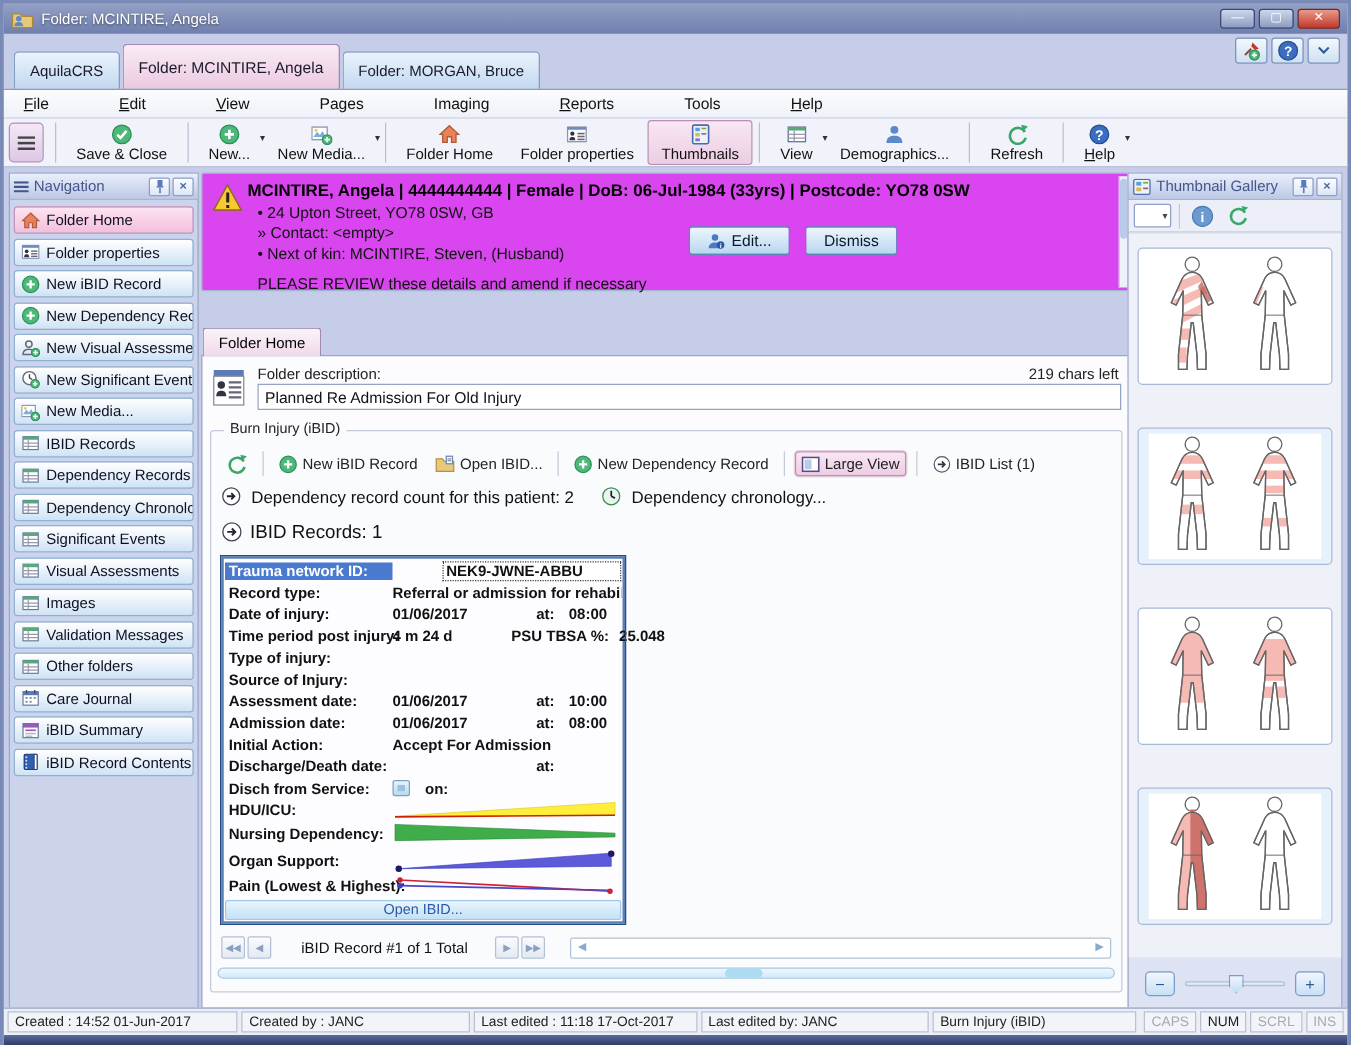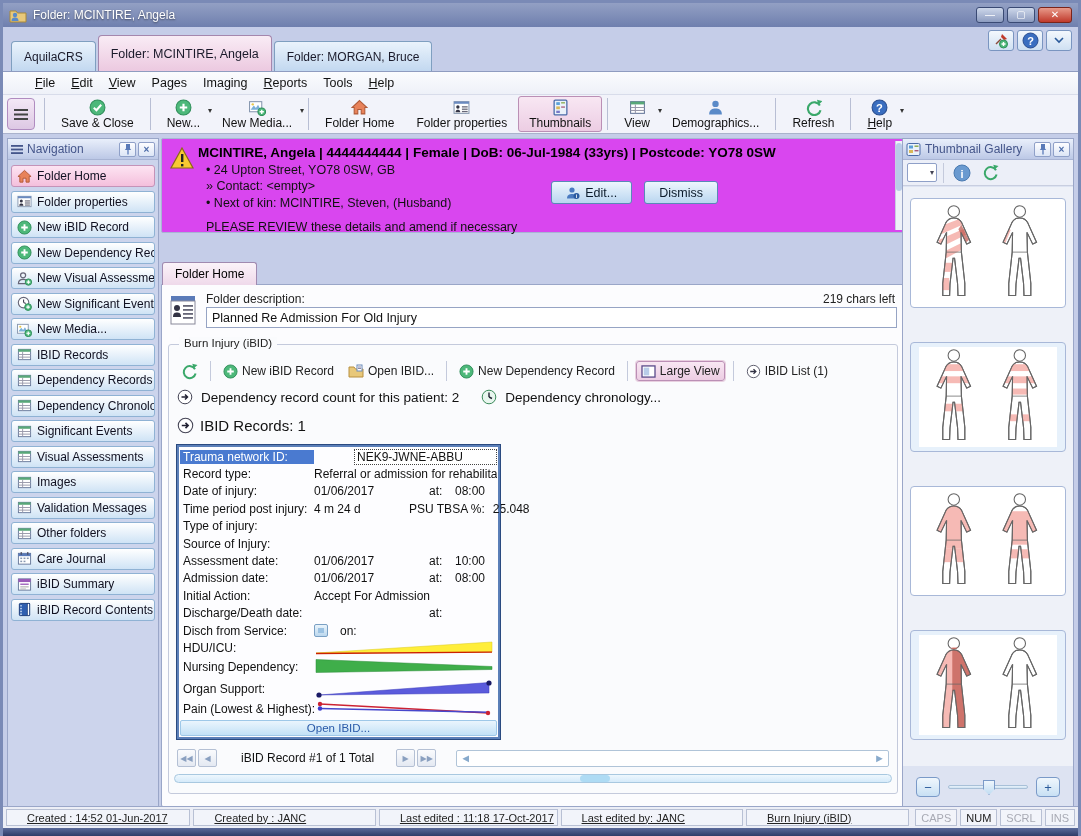--- a/index.html
+++ b/index.html
@@ -12,21 +12,21 @@
   .winbtn{width:28px;height:16px;margin-left:3px;border:1px solid #3a4a74;border-radius:3px;background:linear-gradient(#cdd7ea,#8d9cc0);color:#fff;font-size:10px;line-height:13px;text-align:center;}
   .winbtn.close{background:linear-gradient(#e89a8a,#c0392b);border-color:#7a241a;width:34px;font-weight:bold;}
   
   .quickbtns{position:absolute;right:6px;top:27px;display:flex;gap:3px;}
   .qbtn{width:26px;height:21px;border:1px solid #7a95c0;border-radius:3px;background:linear-gradient(#f3f8fd,#cfe0f2);display:flex;align-items:center;justify-content:center;font-size:12px;color:#2a5a9a;}
   
   .apptabs{position:absolute;left:8px;top:30px;display:flex;align-items:flex-end;height:38px;}
   .apptab{height:30px;padding:0 12px;display:flex;align-items:center;font-size:12px;color:#1a1a2a;background:linear-gradient(#eaf3fc,#c2d8f0);border:1px solid #7f9fc0;border-bottom:none;border-radius:4px 4px 0 0;margin-right:2px;}
   .apptab.active{height:36px;background:linear-gradient(#f9ecf5,#ecc9e0);border-color:#a587ad;font-size:12.5px;}
   
-  .menubar{position:absolute;left:0;top:68px;right:0;height:24px;background:linear-gradient(#fbfcfe,#eef1f8);border-top:1px solid #8f9cc0;border-bottom:1px solid #d8dcea;display:flex;align-items:center;padding-left:24px;}
+  .menubar{position:absolute;left:0;top:68px;right:0;height:24px;background:linear-gradient(#fbfcfe,#eef1f8);border-top:1px solid #8f9cc0;border-bottom:1px solid #d8dcea;display:flex;align-items:center;padding-left:8px;gap:40px;}
   .menu-item{padding:2px 8px;font-size:12.5px;color:#111;}
   
   .toolbar{position:absolute;left:0;top:92px;right:0;height:39px;background:#f2f3fa;border-bottom:1px solid #aab2cc;display:flex;align-items:center;padding:0 4px;}
   .hamb{width:28px;height:32px;border:1px solid #b08cc0;border-radius:4px;background:linear-gradient(#f4e8f6,#ddc8e4);display:flex;align-items:center;justify-content:center;margin-right:4px;}
   .tb-sep{width:1px;height:32px;background:#b8bed4;margin:0 5px;}
   .tb-item{position:relative;display:flex;flex-direction:column;align-items:center;justify-content:center;height:36px;padding:1px 10px;border:1px solid transparent;border-radius:3px;font-size:12px;color:#111;white-space:nowrap;}
   .tb-item .tb-ico{height:18px;display:flex;align-items:center;justify-content:center;}
   .tb-item.active{background:linear-gradient(#f8e7f3,#eccde3);border-color:#bb8fb5;}
   .tb-item .dd{position:absolute;right:-2px;top:9px;font-size:8px;color:#333;}
   
@@ -62,21 +62,21 @@
   .groupbox{position:absolute;left:6px;top:59px;width:730px;height:450px;border:1px solid #c4cadc;border-radius:3px;background:#fafbfd;}
   .gb-legend{position:absolute;left:10px;top:-8px;background:#fafbfd;padding:0 5px;font-size:11.5px;color:#222;}
   .gb-toolbar{position:absolute;left:8px;top:12px;right:8px;height:28px;display:flex;align-items:center;gap:6px;font-size:12px;color:#222;}
   .gtb{display:flex;align-items:center;gap:4px;padding:2px 4px;white-space:nowrap;}
   .gtb.active{border:1px solid #bb8fb5;border-radius:3px;background:linear-gradient(#f8e7f3,#eccde3);box-shadow:0 0 0 1px #e8d0e0;}
   .gb-sep{width:1px;height:20px;background:#c4cadc;margin:0 2px;}
   .depline{position:absolute;left:8px;top:44px;display:flex;align-items:center;gap:8px;font-size:13.5px;color:#111;}
   .recheading{position:absolute;left:8px;top:72px;display:flex;align-items:center;gap:6px;font-size:15px;color:#111;}
   
   .reccard{position:absolute;left:8px;top:100px;width:323px;border:2px solid #5b7fb8;outline:1px solid #2a4a80;background:#fdfdff;padding:1px;}
-  .rec-row{display:flex;align-items:center;min-height:17.4px;font-size:12px;color:#111;}
+  .rec-row{display:flex;align-items:center;min-height:17.4px;font-size:12px;color:#111;font-weight:bold;}
   .rec-label{width:134px;flex:none;padding-left:3px;white-space:nowrap;}
   .rec-val{flex:1;display:flex;align-items:center;min-width:0;}
   .rec-row.sel .rec-label{background:#4a7ad0;color:#fff;}
   .vmain{white-space:nowrap;overflow:hidden;}
   .vmain.dotted{flex:1;border:1px dotted #444;background:#fff;padding:0 2px;min-height:14px;margin-left:40px;}
   .row-at .vmain{width:115px;flex:none;}
   .row-ex .vmain{width:95px;flex:none;}
   .vat{width:26px;flex:none;}
   .vatv{flex:none;}
   .vex{flex:none;margin-right:8px;}
@@ -99,21 +99,21 @@
   .gal-body{position:absolute;left:0;top:48px;right:0;bottom:40px;background:#eef1f8;overflow:hidden;display:flex;flex-direction:column;align-items:center;padding-top:11px;gap:34px;}
   .thumbcard{width:156px;height:110px;background:#fff;border:1px solid #a8b8d8;border-radius:4px;display:flex;align-items:center;justify-content:center;}
   .thumbcard.blue{background:#e7f1fb;}
   .thumbimg{width:138px;height:100px;background:#fff;}
   .gal-zoom{position:absolute;left:0;bottom:6px;right:0;height:26px;display:flex;align-items:center;justify-content:center;gap:8px;}
   .zbtn{width:24px;height:20px;border:1px solid #7a9ac8;border-radius:4px;background:linear-gradient(#f0f7fd,#c8e0f4);color:#2a5a9a;font-size:13px;display:flex;align-items:center;justify-content:center;}
   .ztrack{width:80px;height:4px;border:1px solid #a8c0d8;border-radius:3px;background:linear-gradient(#e8f2fa,#cfe2f2);position:relative;}
   .zthumb{position:absolute;left:34px;top:-6px;width:12px;height:15px;background:linear-gradient(#eef6fd,#c2ddf2);border:1px solid #7a9ac8;clip-path:polygon(0 0,100% 0,100% 60%,50% 100%,0 60%);}
   
   .statusbar{position:absolute;left:0;bottom:8px;right:0;height:22px;background:#eceef6;border-top:1px solid #9aa6c8;display:flex;align-items:center;padding:0 3px;gap:3px;}
-  .sseg{height:17px;border:1px solid #b8c0d4;background:#f2f4fa;font-size:11px;color:#222;display:flex;align-items:center;padding:0 20px;white-space:nowrap;overflow:hidden;text-decoration:underline;}
+  .sseg{height:17px;border:1px solid #b8c0d4;background:#f2f4fa;font-size:11px;color:#222;display:flex;align-items:center;padding:0 5px;white-space:nowrap;overflow:hidden;}
   .skey{height:17px;border:1px solid #b8c0d4;background:#f2f4fa;font-size:11px;display:flex;align-items:center;justify-content:center;padding:0 5px;color:#a8aab4;}
   .skey.on{color:#1a1a1a;}
   .bottomstrip{position:absolute;left:0;bottom:0;right:0;height:8px;background:linear-gradient(#5a6a9a,#2e3c68);}
   u{text-decoration:underline;}
 </style>
 </head>
 <body>
 
 <div id="win">
 

